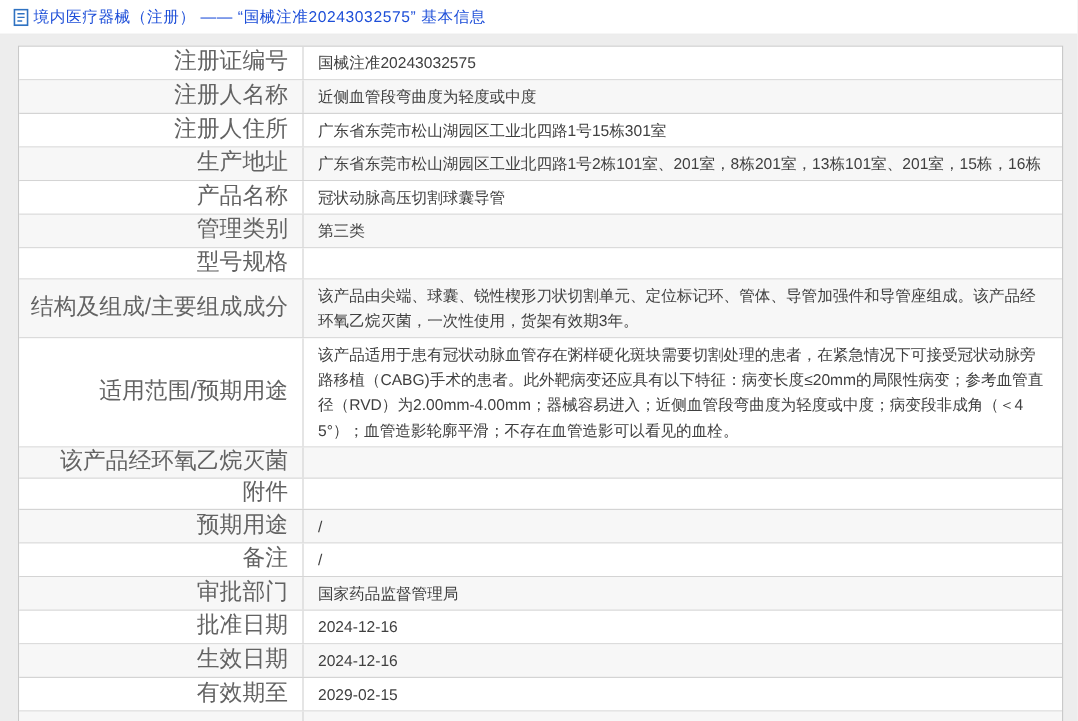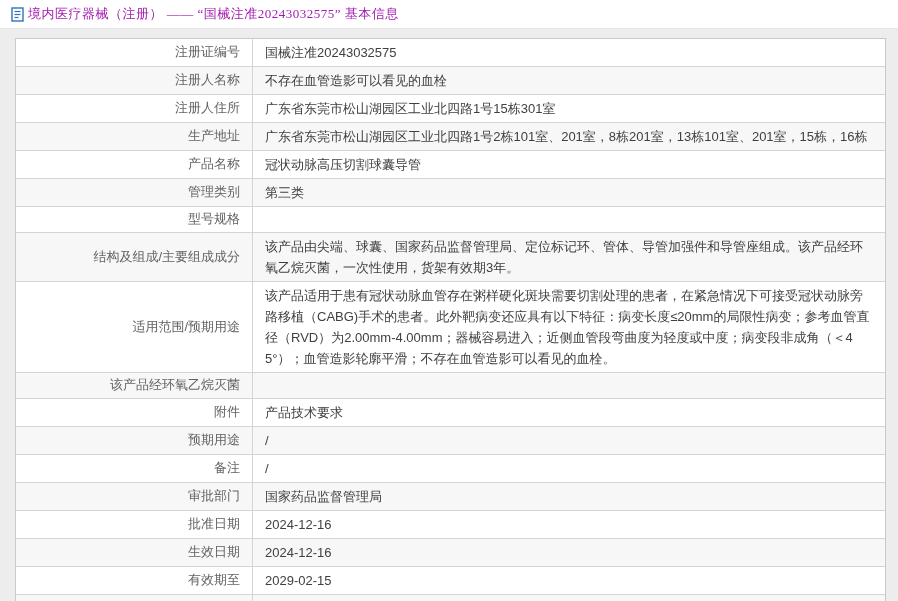--- a/index.html
+++ b/index.html
@@ -12,24 +12,23 @@
   .titlebar {
     height: 29px;
     background: #ffffff;
     display: flex;
     align-items: center;
     padding-left: 11px;
     border-bottom: 1px solid #e8e8e8;
   }
   .doc-icon { display: inline-flex; margin-right: 4px; }
   .page-title {
-    color: #a21caf;
+    color: #1d4ed8;
     font-size: 13px;
     letter-spacing: 0.5px;
-    font-family: Liberation Serif, serif;
   }
   .table-wrap {
     margin: 9px 12px 0 15px;
     background: #ffffff;
     border: 1px solid #c9c9c9;
   }
   .row {
     display: flex;
     align-items: stretch;
     border-bottom: 1px solid #d4d4d4;
@@ -41,21 +40,21 @@
   .cell-label {
     width: 237px;
     flex: 0 0 237px;
     display: flex;
     align-items: center;
     justify-content: flex-end;
     text-align: right;
     padding: 2px 12px 3px 6px;
     border-right: 1px solid #d4d4d4;
     color: #636363;
-    font-size: 13px;
+    font-size: 19px;
     line-height: 20px;
   }
   .cell-value {
     flex: 1;
     display: flex;
     align-items: flex-end;
     padding: 3px 14px 3px 12px;
     color: #404040;
     font-size: 13px;
     line-height: 21px;
@@ -86,21 +85,21 @@
     <div class="cell-value">
       <span class="value-text">国械注准20243032575</span>
     </div>
   </div>
     <div class="row">
     <div class="cell-label">
 
       <span>注册人名称</span>
     </div>
     <div class="cell-value">
-      <span class="value-text">不存在血管造影可以看见的血栓</span>
+      <span class="value-text">近侧血管段弯曲度为轻度或中度</span>
     </div>
   </div>
     <div class="row">
     <div class="cell-label">
 
       <span>注册人住所</span>
     </div>
     <div class="cell-value">
       <span class="value-text">广东省东莞市松山湖园区工业北四路1号15栋301室</span>
     </div>
@@ -137,21 +136,21 @@
 
       <span>型号规格</span>
     </div>
   </div>
     <div class="row">
     <div class="cell-label">
 
       <span>结构及组成/主要组成成分</span>
     </div>
     <div class="cell-value">
-      <span class="value-text">该产品由尖端、球囊、国家药品监督管理局、定位标记环、管体、导管加强件和导管座组成。该产品经环氧乙烷灭菌，一次性使用，货架有效期3年。</span>
+      <span class="value-text">该产品由尖端、球囊、锐性楔形刀状切割单元、定位标记环、管体、导管加强件和导管座组成。该产品经环氧乙烷灭菌，一次性使用，货架有效期3年。</span>
     </div>
   </div>
     <div class="row">
     <div class="cell-label">
 
       <span>适用范围/预期用途</span>
     </div>
     <div class="cell-value">
       <span class="value-text">该产品适用于患有冠状动脉血管存在粥样硬化斑块需要切割处理的患者，在紧急情况下可接受冠状动脉旁路移植（CABG)手术的患者。此外靶病变还应具有以下特征：病变长度≤20mm的局限性病变；参考血管直径（RVD）为2.00mm-4.00mm；器械容易进入；近侧血管段弯曲度为轻度或中度；病变段非成角（＜45°）；血管造影轮廓平滑；不存在血管造影可以看见的血栓。</span>
     </div>
@@ -162,23 +161,20 @@
       <span>该产品经环氧乙烷灭菌</span>
     </div>
     <div class="cell-value">
       <span class="value-text"></span>
     </div>
   </div>
     <div class="row">
     <div class="cell-label">
 
       <span>附件</span>
-    </div>
-    <div class="cell-value">
-      <span class="value-text">产品技术要求</span>
     </div>
   </div>
     <div class="row">
     <div class="cell-label">
 
       <span>预期用途</span>
     </div>
     <div class="cell-value">
       <span class="value-text">/</span>
     </div>

